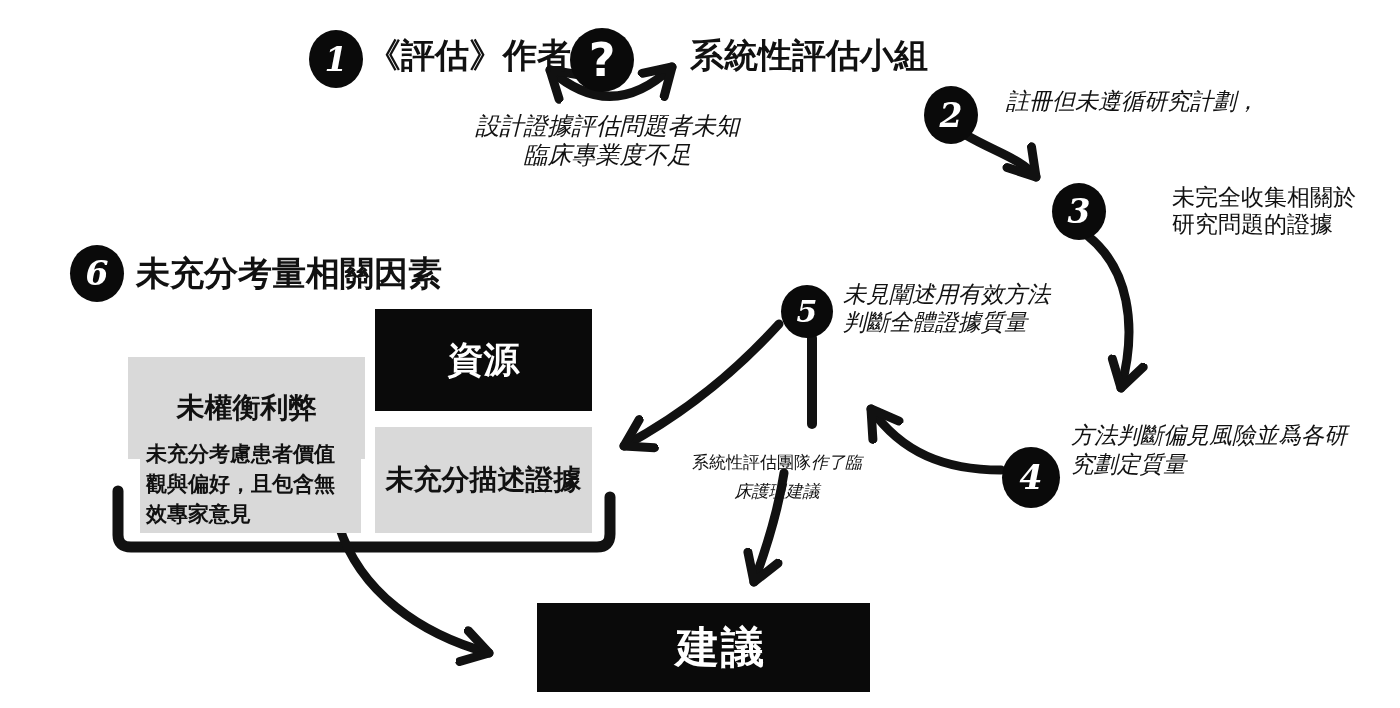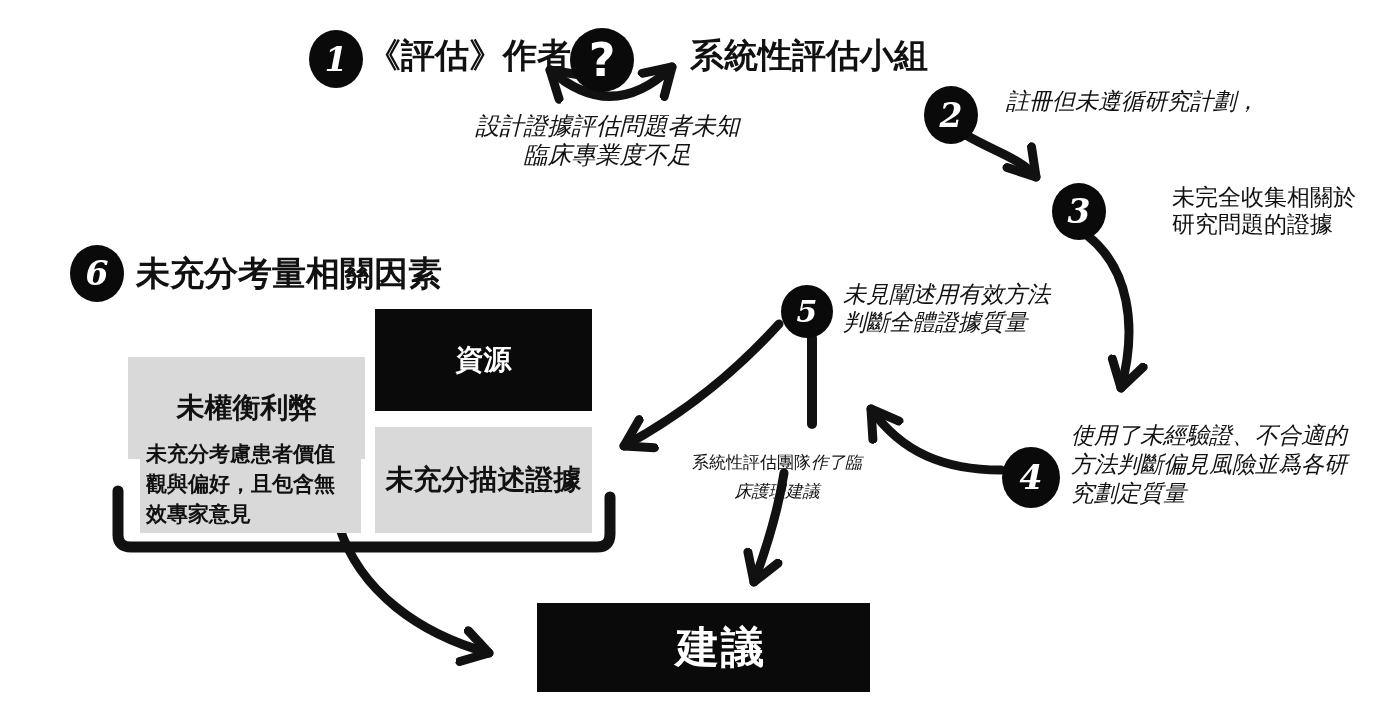--- a/index.html
+++ b/index.html
@@ -98,21 +98,20 @@
   </div>
   <div class="abs note" style="left:1172px;top:184px;line-height:27px;">
     <div>未完全收集相關於</div>
     <div>研究問題的證據</div>
   </div>
 
   <div class="num-circle" style="left:1002px;top:447px;width:58px;height:61px;">
     <span>4</span>
   </div>
   <div class="abs note italic" style="left:1071px;top:421px;line-height:29px;">
-    <div>使用了未經驗證、不合適的</div>
     <div>方法判斷偏見風險並爲各研</div>
     <div>究劃定質量</div>
   </div>
 
   <div class="num-circle" style="left:781px;top:285px;width:52px;height:53px;">
     <span style="font-size:30px;">5</span>
   </div>
   <div class="abs note italic" style="left:843px;top:281px;line-height:28px;">
     <div>未見闡述用有效方法</div>
     <div>判斷全體證據質量</div>
@@ -121,20 +120,20 @@
   <div class="abs midnote" style="left:688px;top:404px;width:178px;">
     <span>系統性評估團隊</span><span class="italic">作了臨床護理建議</span>
   </div>
 
   <div class="num-circle" style="left:70px;top:245px;width:54px;height:57px;">
     <span>6</span>
   </div>
   <div class="abs h-label" style="left:136px;top:255px;">未充分考量相關因素</div>
 
   <div class="grid-box gray" style="left:128px;top:309px;width:237px;height:102px;font-size:28px;margin-top:48px;">未權衡利弊</div>
-  <div class="grid-box black" style="left:375px;top:309px;width:217px;height:102px;font-size:28px;">資源</div>
+  <div class="grid-box black" style="left:375px;top:309px;width:217px;height:102px;font-size:36px;">資源</div>
   <div class="grid-box gray" style="left:140px;top:427px;width:209px;height:82px;font-size:21px;
        padding:12px 6px;text-align:left;align-items:flex-start;justify-content:flex-start;line-height:30px;">未充分考慮患者價值觀與偏好，且包含無效專家意見</div>
   <div class="grid-box gray" style="left:375px;top:427px;width:217px;height:106px;font-size:28px;">未充分描述證據</div>
 
   <div class="rec-box">建議</div>
 
 </div>
 
 </body></html>

